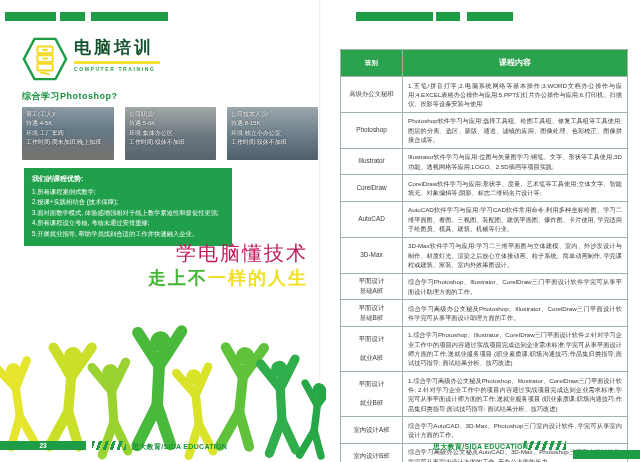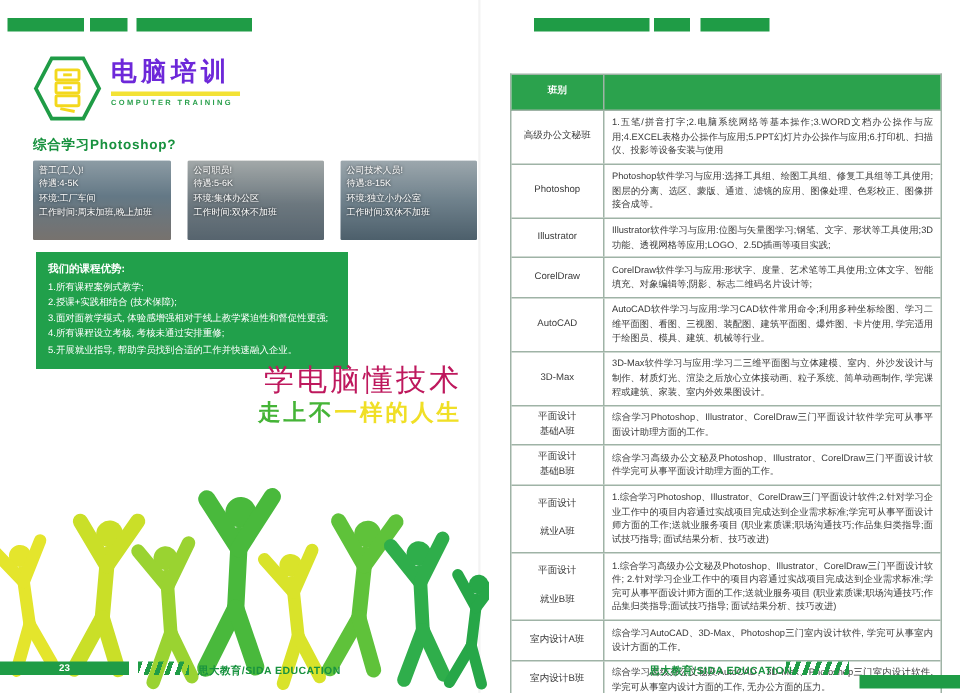--- a/index.html
+++ b/index.html
@@ -8,21 +8,21 @@
     position:relative; background:#ffffff; overflow:hidden;
     font-family:"Liberation Sans","DejaVu Sans",sans-serif;
     -webkit-font-smoothing:antialiased;
   }
   .abs { position:absolute; }
   .bar { background:#1f9c46; height:9px; }
 
   
   .hexicon { left:22px; top:34px; width:46px; height:50px; }
   .title-block { left:74px; top:36px; }
-  .page-title { font-size:17px; font-weight:bold; color:#6d28d9; letter-spacing:3px; }
+  .page-title { font-size:17px; font-weight:bold; color:#14532d; letter-spacing:3px; }
   .title-underline { width:86px; height:3px; background:#f3e235; margin-top:2px; }
   .page-subtitle { font-size:5px; color:#2aa04d; letter-spacing:1.6px; margin-top:2px; font-weight:bold; }
   .question { left:22px; top:90px; font-size:9px; font-weight:bold; color:#17913e; letter-spacing:.5px; }
 
   
   .photo { top:107px; height:53px; border-radius:1px; overflow:hidden; color:#fff; }
   .photo .shade { position:absolute; inset:0; background:rgba(40,60,70,.30); }
   .photo .cap { position:relative; padding:3px 4px; font-size:6px; line-height:1.55;
                 text-shadow:0 0 2px rgba(0,0,0,.8); white-space:nowrap; }
   .photo1 { left:22px;  width:92px; background:linear-gradient(180deg,#b9c6ce 0%,#7e93a2 45%,#9a8a80 100%); }
@@ -32,21 +32,21 @@
   
   .advbox { left:24px; top:168px; width:208px; background:#21a04b; color:#fff;
             padding:6px 8px 7px 8px; }
   .advbox .adv-title { font-size:7px; font-weight:bold; margin-bottom:3px; }
   .advbox .adv-item { font-size:6.3px; line-height:1.65; white-space:nowrap; }
 
   
   .slogan1 { left:0; top:240px; width:308px; text-align:right;
              font-size:20px; font-weight:400; color:#be185d; letter-spacing:2px; }
   .slogan2 { left:0; top:266px; width:308px; text-align:right;
-             font-size:15px; font-weight:900; letter-spacing:2px; }
+             font-size:18px; font-weight:900; letter-spacing:2px; }
   .slogan2 .g { color:#45b437; }
   .slogan2 .y { color:#f0df26; }
 
   
   .people { left:-6px; top:296px; width:332px; height:166px; z-index:1; }
 
   
   .footer-left-bar { left:0; top:441px; width:86px; z-index:3; color:#fff;
                      font-size:6.5px; text-align:center; line-height:9px; font-weight:bold; }
   .stripes { top:441px; height:9px; z-index:3;
@@ -170,20 +170,21 @@
   </svg>
 </div>
 
 <div class="abs bar footer-left-bar"><span>23</span></div>
 <div class="abs stripes stripes-left"></div>
 <div class="abs brand brand-left">思大教育/SIDA EDUCATION</div>
 
 <div class="abs course-table">
   <div class="trow thead">
     <div class="c1">班别</div>
+    <div class="c2" style="justify-content:center">课程内容</div>
   </div>
   <div>
   <div class="trow">
     <div class="c1" style="flex-wrap: wrap;">
           <div style="width: 100%;">高级办公文秘班</div>
         </div>
     <div class="c2">1.五笔/拼音打字;2.电脑系统网络等基本操作;3.WORD文档办公操作与应用;4.EXCEL表格办公操作与应用;5.PPT幻灯片办公操作与应用;6.打印机、扫描仪、投影等设备安装与使用</div>
   </div>
 
   <div class="trow">

